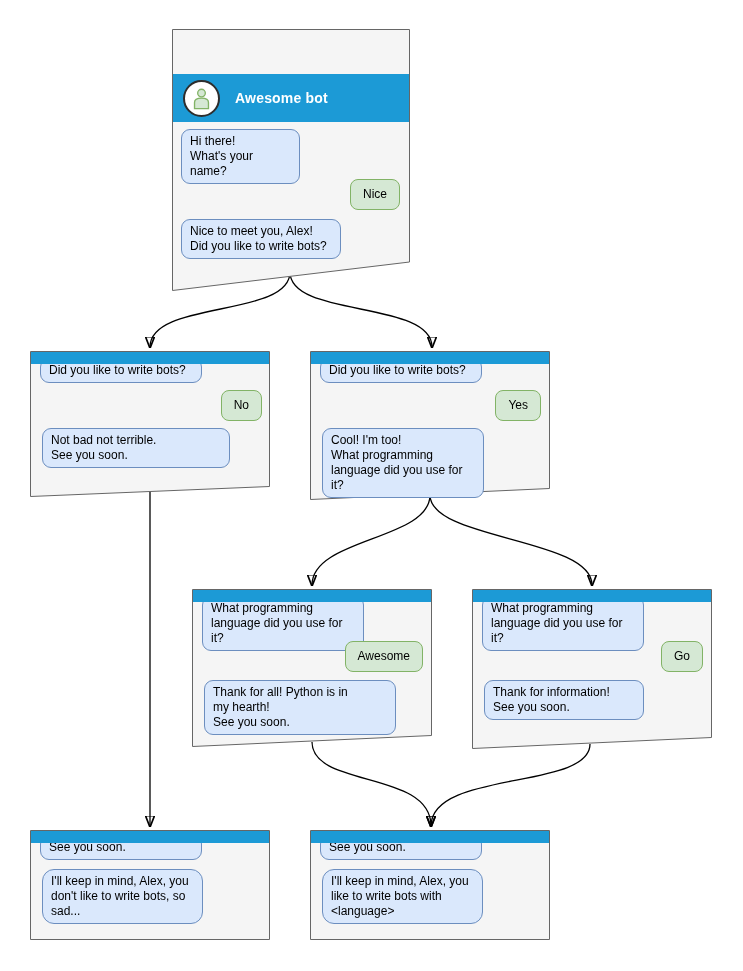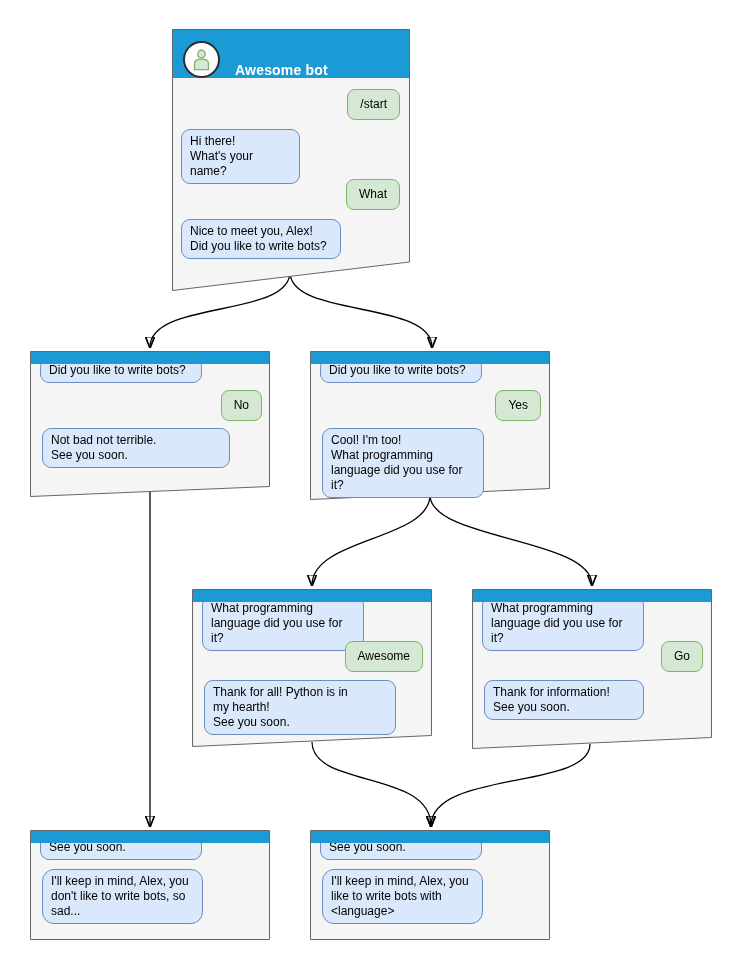--- a/index.html
+++ b/index.html
@@ -5,21 +5,21 @@
   html,body{margin:0;padding:0;background:#fff;}
   .canvas{position:relative;width:743px;height:971px;background:#ffffff;
           font-family:"Liberation Sans",sans-serif;overflow:hidden;}
   .connectors{position:absolute;left:0;top:0;z-index:0;}
   .connectors path{fill:none;stroke:var(--connector,#000);stroke-width:1.3px;}
   .window{position:absolute;z-index:1;}
   .shape{position:absolute;left:0;top:0;width:100%;height:100%;display:block;}
   .shape polygon{fill:var(--window-bg,#F5F5F5);stroke:var(--window-border,#666666);stroke-width:1;}
   .header{position:absolute;left:1px;right:1px;top:1px;background:var(--header-blue,#1C9AD6);z-index:3;}
   .header.bar{height:12px;}
-  .header.titlebar{height:48px;display:flex;align-items:flex-end;gap:15px;padding-left:10px;box-sizing:border-box;}
+  .header.titlebar{height:48px;display:flex;align-items:center;gap:15px;padding-left:10px;box-sizing:border-box;margin-top:44px;}
   .avatar{width:37px;height:37px;border-radius:50%;background:#fff;border:2px solid #2d2d2d;
           display:flex;align-items:center;justify-content:center;box-sizing:border-box;flex:0 0 auto;}
   .avatar svg{width:27px;height:27px;display:block;}
   .title{color:#ffffff;font-weight:bold;font-size:14px;letter-spacing:.2px;}
   .bubble{position:absolute;z-index:2;box-sizing:border-box;white-space:pre-line;
           font-size:12px;line-height:15px;color:#000;padding:4px 8px;border-radius:9px;}
   .bubble.bot{background:var(--bot-bubble-bg,#DAE8FC);border:1px solid var(--bot-bubble-border,#6C8EBF);}
   .bubble.user{background:var(--user-bubble-bg,#D5E8D4);border:1px solid var(--user-bubble-border,#82B366);
                padding:7px 12px;border-radius:8px;text-align:center;min-width:34px;}
 </style>
@@ -43,21 +43,21 @@
     <path d="M 590,744 C 590,790 431,770 431,826" marker-end="url(#arrow)"></path>
   </svg>
 
   <div class="window" style="left:172px;top:29px;width:238px;height:262px">
     <svg class="shape" viewBox="0 0 238 262">
       <polygon points="0.5,0.5 237.5,0.5 237.5,233 0.5,261.5"></polygon>
     </svg>
     <div class="bubble user" style="right:10px;top:60px">/start</div>
     <div class="bubble bot" style="left:9px;top:100px;width:119px">Hi there!
 What's your name?</div>
-    <div class="bubble user" style="right:10px;top:150px">What</div>
+    <div class="bubble user" style="right:10px;top:150px">Nice</div>
     <div class="bubble bot" style="left:9px;top:190px;width:160px">Nice to meet you, Alex!
 Did you like to write bots?</div>
     <div class="header titlebar">
       <div class="avatar">
         <svg viewBox="0 0 24 24">
           <circle cx="12" cy="7.2" r="3.4" fill="#D5E8D4" stroke="#82B366" stroke-width="1.2"></circle>
           <path d="M5.8,21 L5.8,15.5 C5.8,13 8,11.6 12,11.6 C16,11.6 18.2,13 18.2,15.5 L18.2,21 Z" fill="#D5E8D4" stroke="#82B366" stroke-width="1.2"></path>
         </svg>
       </div>
       <div class="title">Awesome bot</div>

